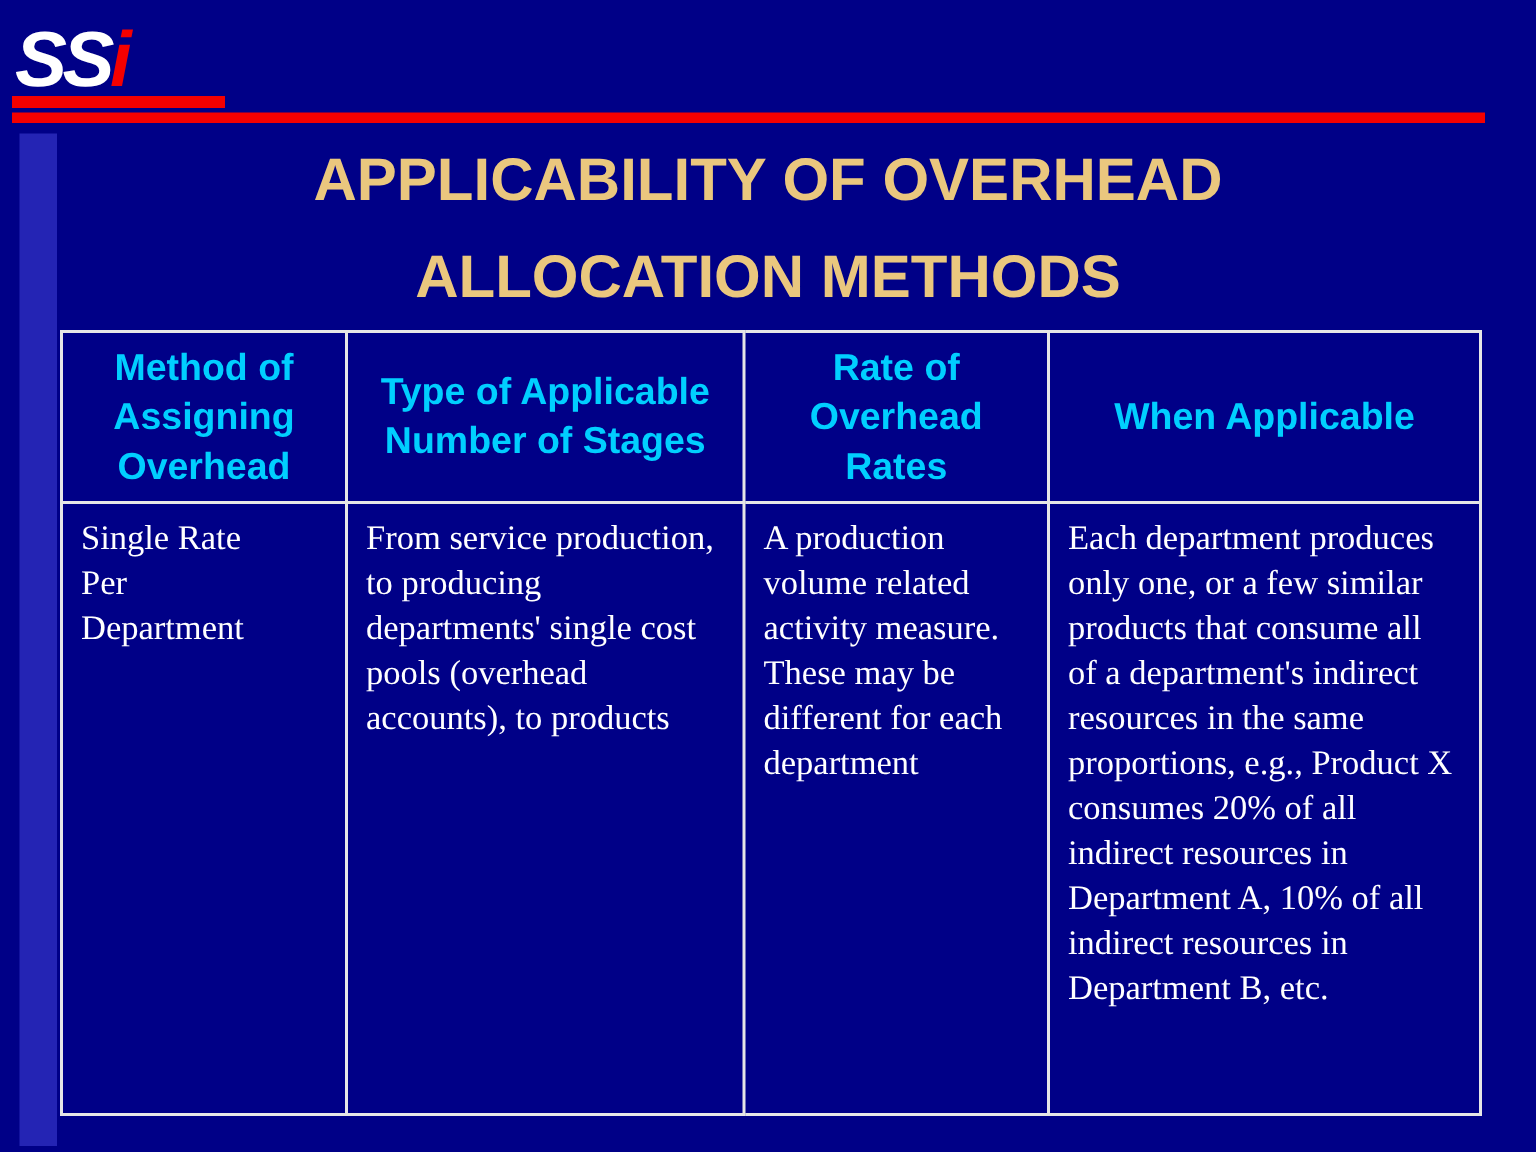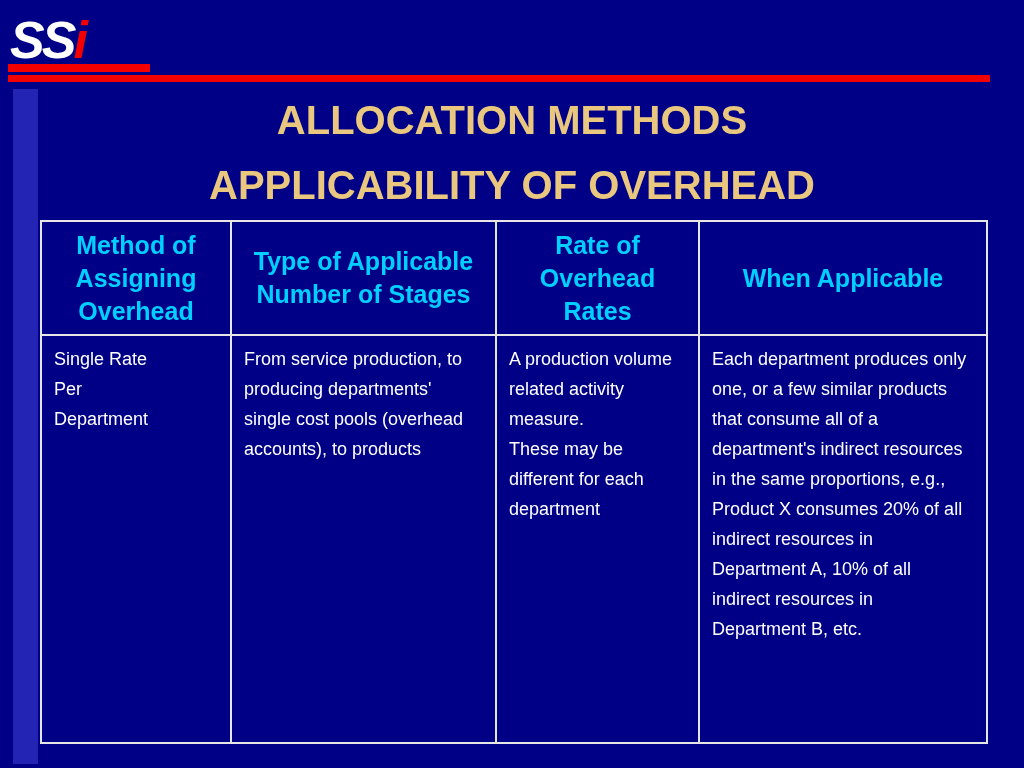--- a/index.html
+++ b/index.html
@@ -95,43 +95,44 @@
     font-size: 25px;
     font-weight: bold;
     line-height: 33px;
     text-align: center;
     vertical-align: middle;
     height: 114px;
     padding: 6px 8px;
   }
   .alloc-table td {
     color: var(--body-text, #ffffff);
-    font-size: 18px;
+    font-size: 23px;
     line-height: 30px;
     text-align: left;
     vertical-align: top;
     padding: 8px 16px 8px 12px;
+    font-family: Liberation Serif, serif;
   }
   .alloc-table td.cell-basis { padding-right: 18px; }
 </style>
 </head>
 <body>
 
 <div class="slide">
 
   <div class="logo">
     <span class="logo-ss">SS</span><span class="logo-i">i</span>
   </div>
   <div class="logo-underline"></div>
   <div class="top-rule"></div>
   <div class="left-stripe"></div>
 
   <div class="title">
+    <div class="title-line">APPLICABILITY OF OVERHEAD</div>
     <div class="title-line">ALLOCATION METHODS</div>
-    <div class="title-line">APPLICABILITY OF OVERHEAD</div>
   </div>
 
   <table class="alloc-table">
     <colgroup>
       <col class="c1">
         <col class="c2">
         <col class="c3">
         <col class="c4">
     </colgroup>
     <thead>

